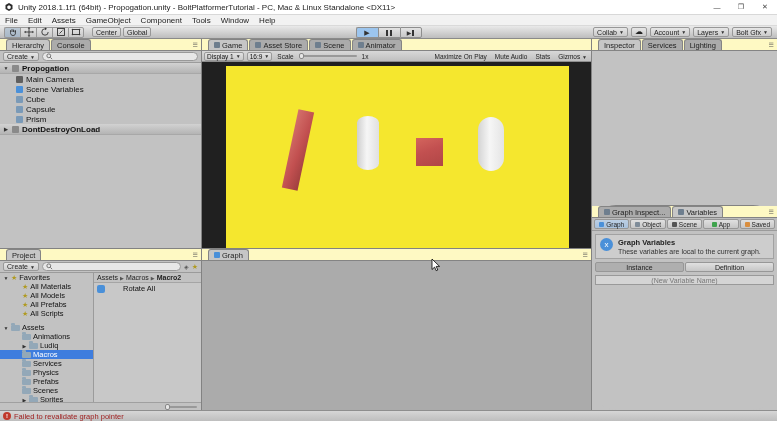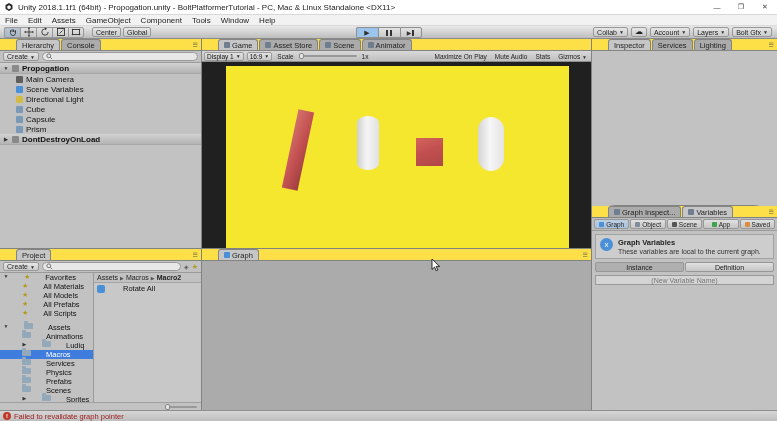--- a/index.html
+++ b/index.html
@@ -30,21 +30,21 @@
   .play-btn:last-child { border-right:1px solid #8E8E8E; border-radius:0 2px 2px 0; }
   .play-btn.active { background:var(--play-active,#9CC5EE); }
   .play-glyph { font-size:7px; color:#333; line-height:1; }
   .pause-bar { width:2px; height:6px; background:#333; margin:0 1px; }
   .step-bar { width:2px; height:6px; background:#333; margin-left:1px; }
   .toolbar-right { margin-left:auto; display:flex; gap:3px; margin-right:5px; }
   .dd-arrow { font-size:5px; color:#333; }
 
   
   .panel { position:absolute; background:#C2C2C2; border-right:1px solid #828282; }
-  .tabbar { height:12px; background:#fde047; border-bottom:1px solid #848484; display:flex; align-items:flex-end; padding-left:16px; }
+  .tabbar { height:12px; background:#fef9c3; border-bottom:1px solid #848484; display:flex; align-items:flex-end; padding-left:6px; }
   .tab { height:11px; padding:0 5px; font-size:7.5px; color:#222; background:#ABABAB; border:1px solid #848484; border-bottom:none; border-radius:3px 3px 0 0; margin-right:1px; display:flex; align-items:center; gap:2px; white-space:nowrap; }
   .tab.active { background:#C6C6C6; }
   .tab-icon { width:6px; height:6px; background:#6E7E8E; border-radius:1px; flex:0 0 auto; }
   .panel-menu { margin-left:auto; margin-right:3px; align-self:center; color:#555; font-size:6px; }
   .panel-toolbar { height:12px; background:#C2C2C2; border-bottom:1px solid #9B9B9B; display:flex; align-items:center; padding:0 3px; gap:3px; }
   .create-btn { font-size:7px; height:9px; border:1px solid #999; border-radius:2px; background:linear-gradient(#E6E6E6,#CCC); display:flex; align-items:center; padding:0 3px; gap:2px; color:#222; }
   .search-box { flex:1; height:9px; border:1px solid #999; border-radius:5px; background:#E7E7E7; display:flex; align-items:center; padding:0 3px; gap:2px; }
 
   
   #hierarchy { top:39px; left:0; width:202px; height:209px; }
@@ -90,21 +90,21 @@
   .info-text { font-size:7px; color:#333; margin-top:1px; }
   .mode-row { display:flex; margin:0 3px; gap:1px; }
   .mode-btn { flex:1; height:10px; border:1px solid #979797; background:linear-gradient(#E0E0E0,#C6C6C6); font-size:7px; display:flex; align-items:center; justify-content:center; border-radius:2px; color:#222; }
   .mode-btn.active { background:#AFAFAF; }
   .newvar-field { margin:3px; height:10px; border:1px solid #999; background:#D4D4D4; color:#777; font-size:7px; display:flex; align-items:center; justify-content:center; }
 
   
   #project { top:248px; left:0; width:202px; height:162px; border-top:1px solid #828282; }
   .project-body { position:absolute; top:24px; left:0; right:0; bottom:8px; display:flex; }
   .ptree { width:94px; border-right:1px solid #9B9B9B; background:#C2C2C2; overflow:hidden; }
-  .prow { height:9px; display:flex; gap:15px; padding-left:3px; font-size:7.5px; white-space:nowrap; color:#111; }
+  .prow { height:9px; display:flex; align-items:center; gap:2px; padding-left:3px; font-size:7.5px; white-space:nowrap; color:#111; }
   .prow.child { padding-left:22px; }
   .prow.selected { background:var(--selection-blue,#3E7DDE); color:#fff; }
   .star-icon { color:#B09A20; font-size:7px; line-height:1; }
   .folder-icon { width:9px; height:6px; background:#93A8B8; border-radius:1px; position:relative; flex:0 0 auto; }
   .folder-icon::before { content:""; position:absolute; top:-2px; left:0; width:4px; height:2px; background:#93A8B8; border-radius:1px 1px 0 0; }
   .pcontent { flex:1; background:#C8C8C8; display:flex; flex-direction:column; }
   .breadcrumb { height:10px; background:#C2C2C2; border-bottom:1px solid #A5A5A5; display:flex; align-items:center; gap:2px; padding:0 3px; font-size:7px; color:#222; }
   .crumb-sep { font-size:5px; color:#555; }
   .asset-row { height:11px; display:flex; align-items:center; gap:18px; padding-left:3px; font-size:7.5px; }
   .macro-icon { width:8px; height:8px; border-radius:2px; background:#4A90D9; flex:0 0 auto; }
@@ -261,24 +261,20 @@
     </div>
     <div class="hrow">
         <span class="obj-icon camera"></span>
         <span>Main Camera</span>
       </div>
     <div class="hrow">
         <span class="obj-icon variables"></span>
         <span>Scene Variables</span>
       </div>
     <div class="hrow">
-        <span class="obj-icon light"></span>
-        <span>Directional Light</span>
-      </div>
-    <div class="hrow">
         <span class="obj-icon"></span>
         <span>Cube</span>
       </div>
     <div class="hrow">
         <span class="obj-icon"></span>
         <span>Capsule</span>
       </div>
     <div class="hrow">
         <span class="obj-icon"></span>
         <span>Prism</span>

